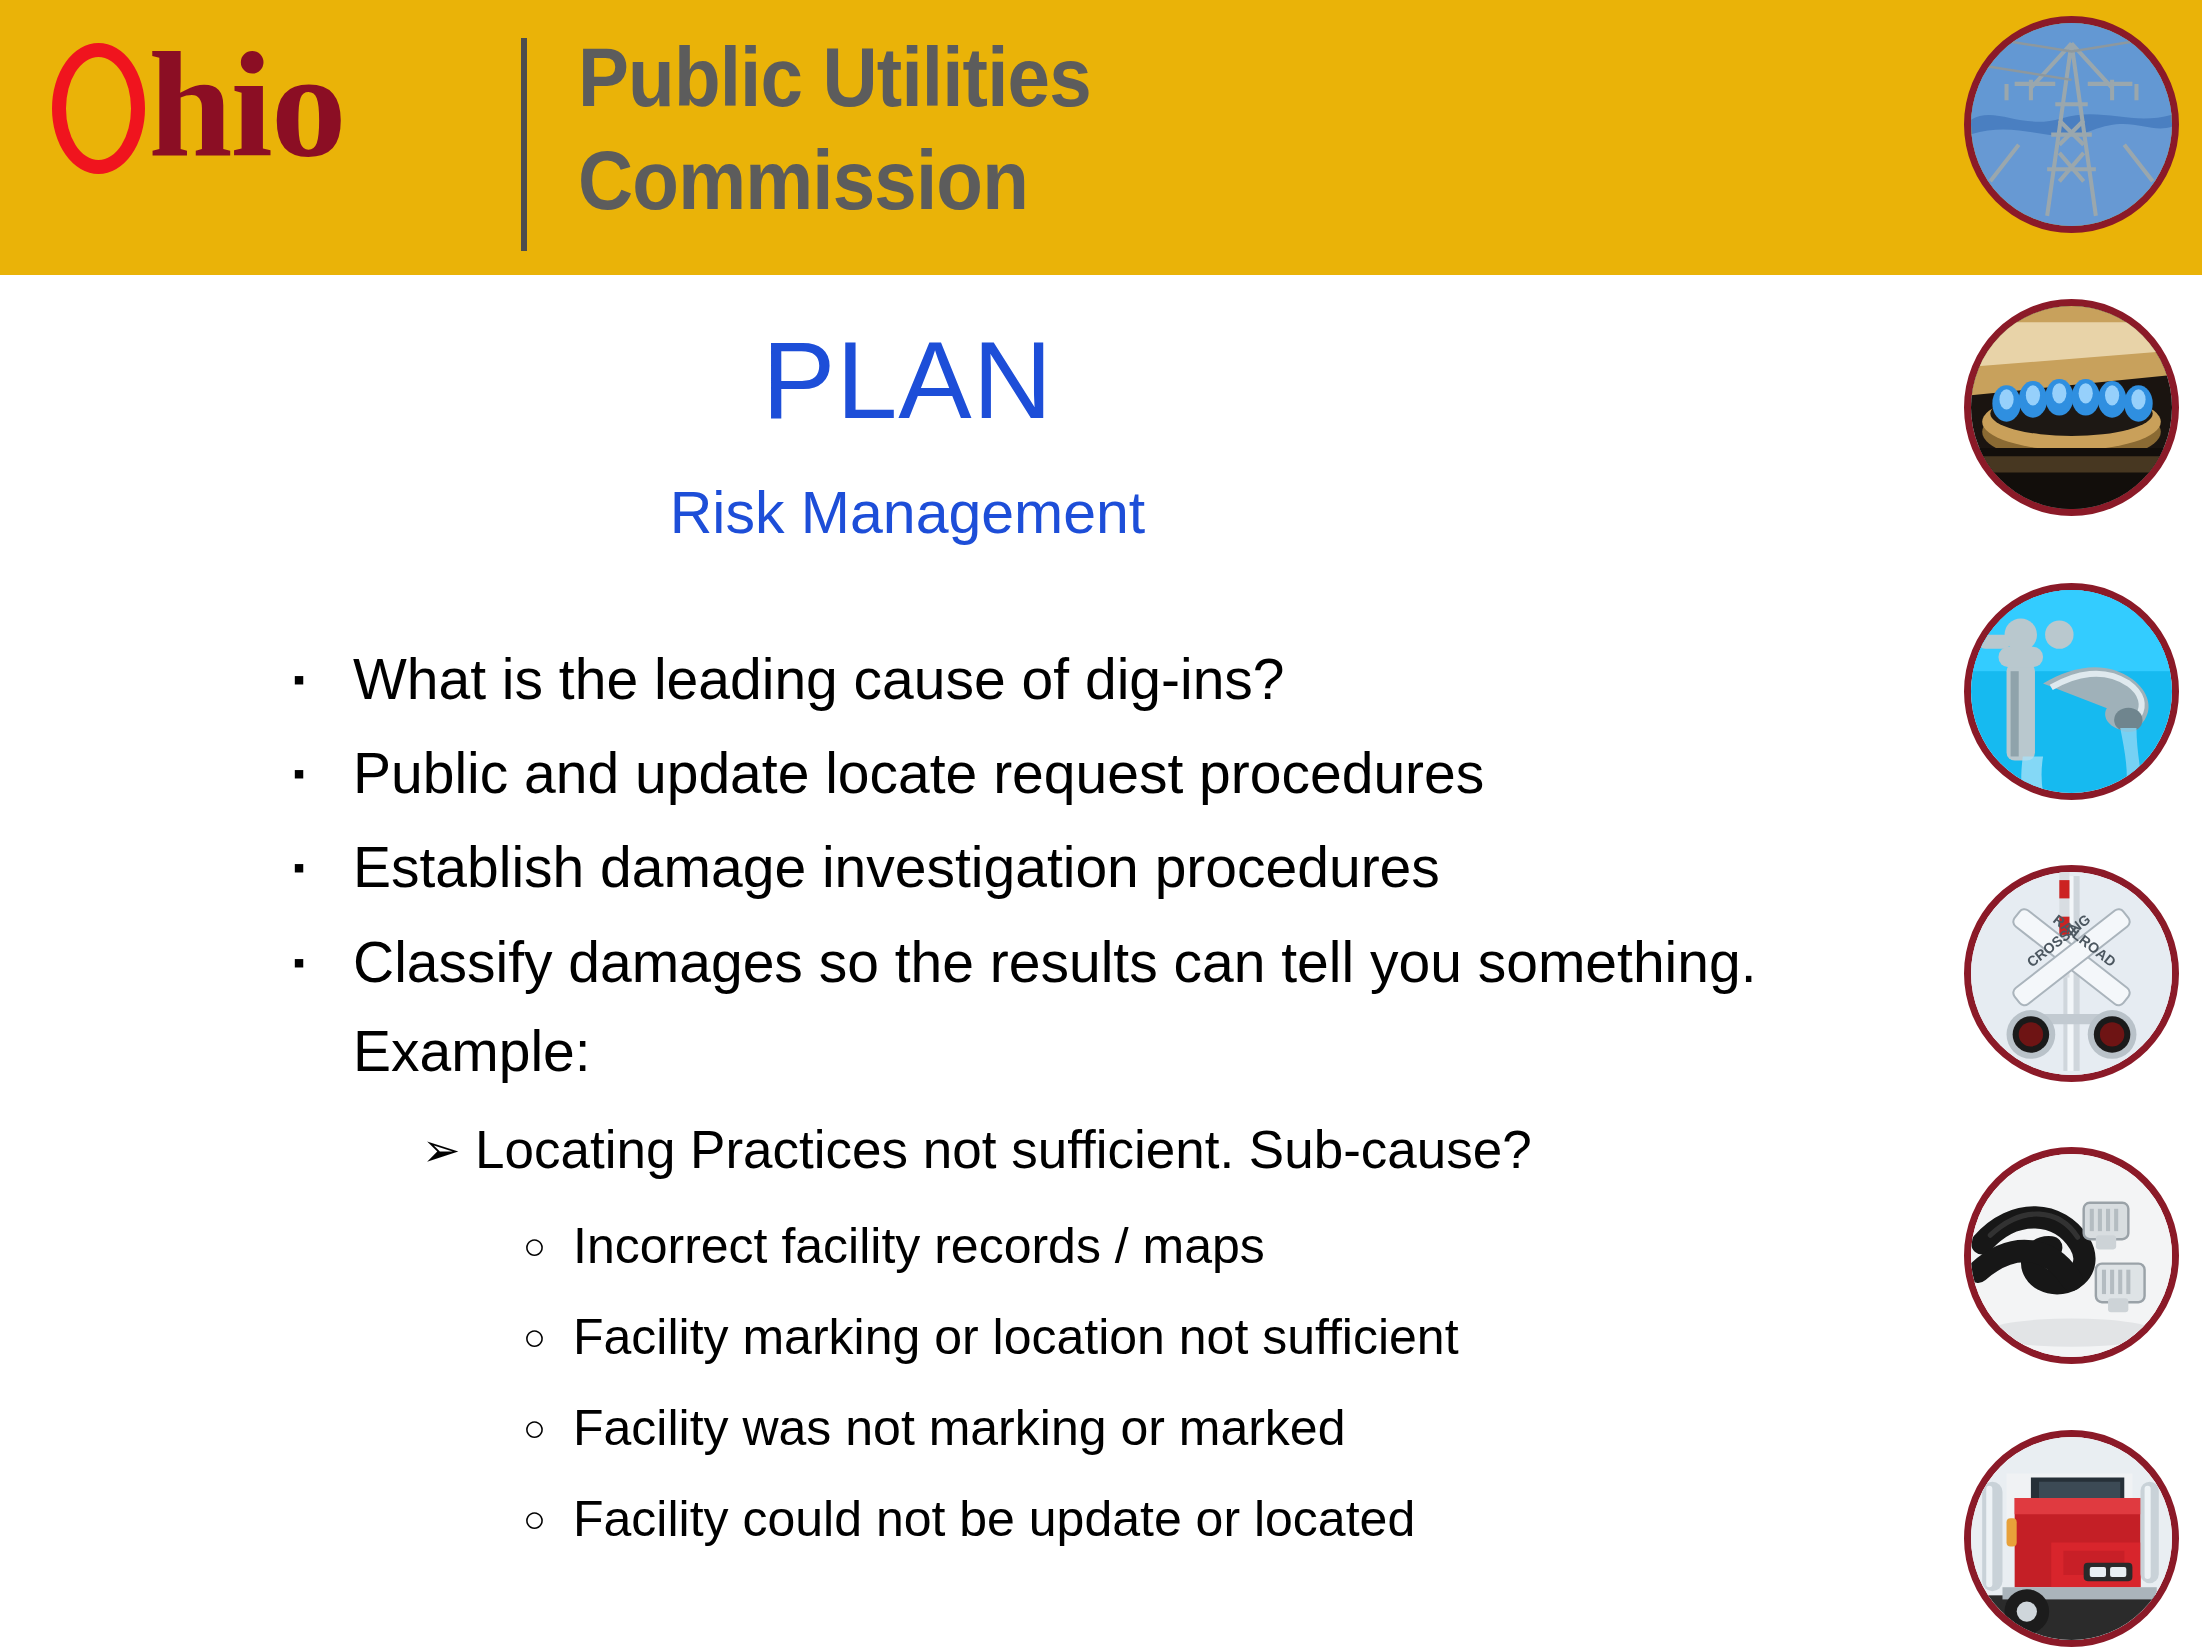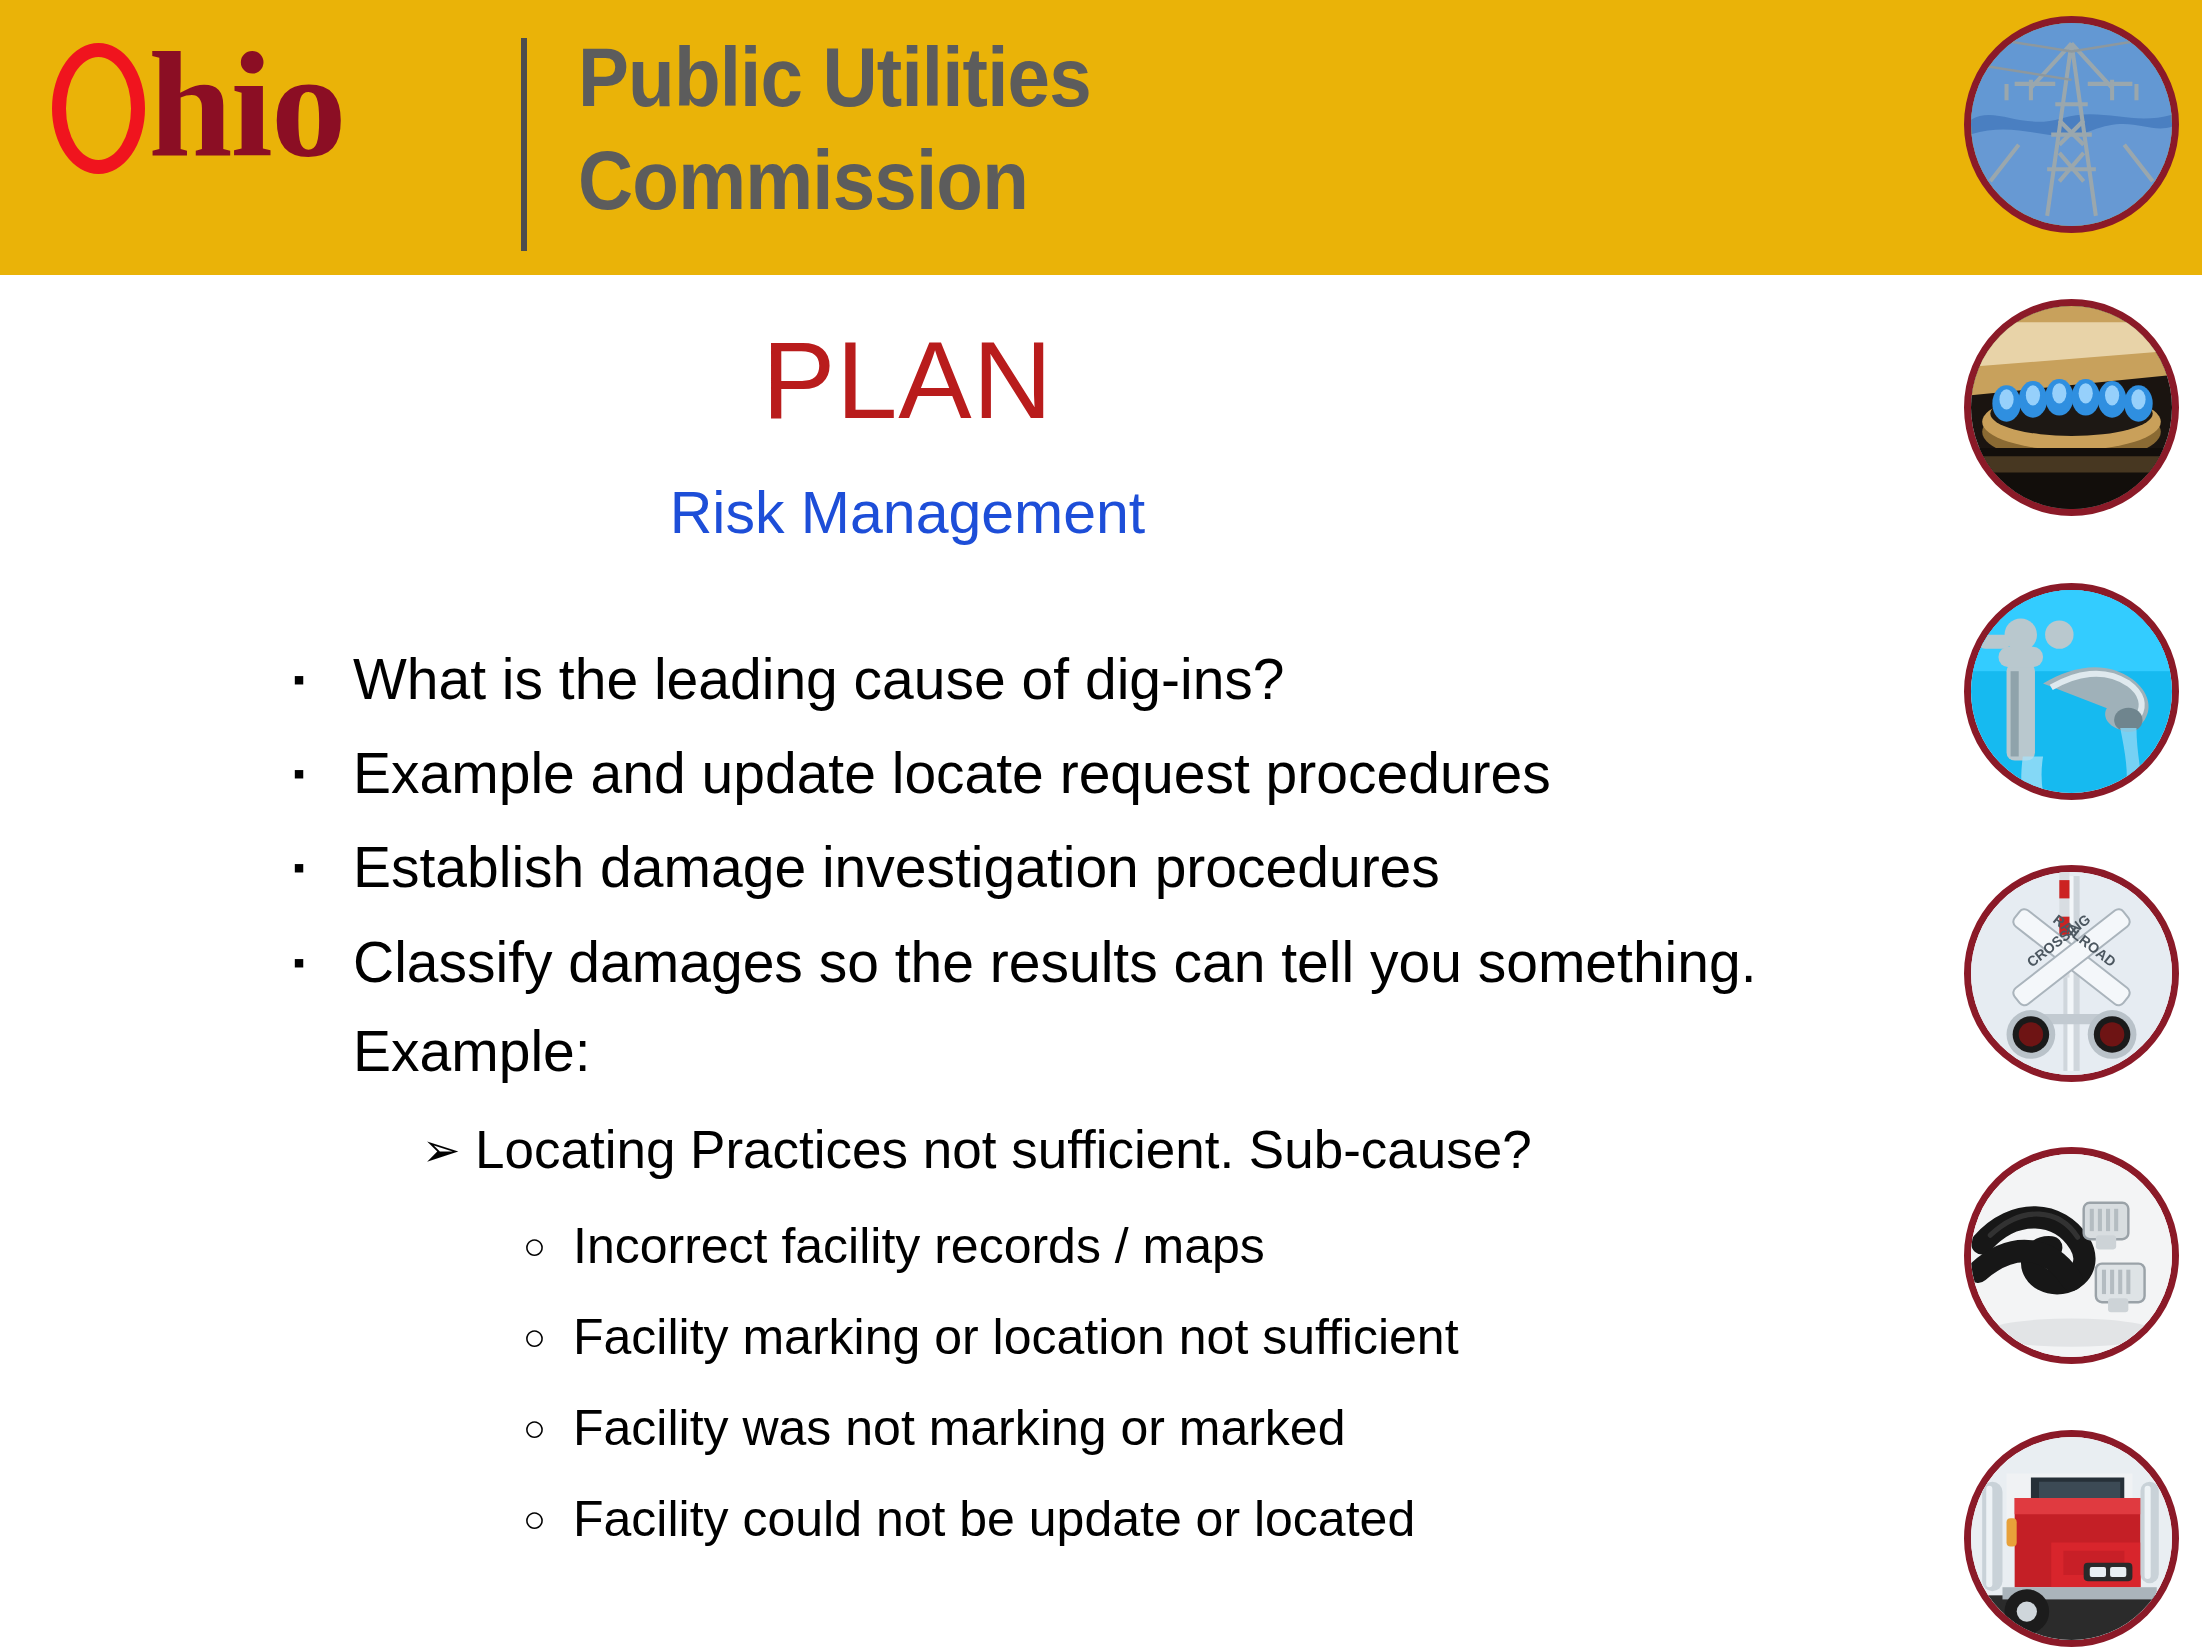--- a/index.html
+++ b/index.html
@@ -99,21 +99,21 @@
 
   
   #plan-title {
     position: absolute;
     left: 370px;
     top: 325px;
     width: 1075px;
     text-align: center;
     font-size: 110px;
     line-height: 110px;
-    color: #b91c1c;
+    color: #1d4ed8;
     letter-spacing: 0.9px;
   }
   #plan-subtitle {
     position: absolute;
     left: 370px;
     top: 482px;
     width: 1075px;
     text-align: center;
     font-size: 59px;
     line-height: 62px;
@@ -204,21 +204,21 @@
   <div id="plan-title">PLAN</div>
   <div id="plan-subtitle">Risk Management</div>
 
   <div id="body-list">
       <div class="bullet-row lvl1">
         <span class="bullet-mark">▪</span>
         <span class="bullet-text">What is the leading cause of dig-ins?</span>
       </div>
       <div class="bullet-row lvl1">
         <span class="bullet-mark">▪</span>
-        <span class="bullet-text">Example and update locate request procedures</span>
+        <span class="bullet-text">Public and update locate request procedures</span>
       </div>
       <div class="bullet-row lvl1">
         <span class="bullet-mark">▪</span>
         <span class="bullet-text">Establish damage investigation procedures</span>
       </div>
       <div class="bullet-row lvl1">
         <span class="bullet-mark">▪</span>
         <span class="bullet-text">Classify damages so the results can tell you something.  Example:</span>
       </div>
       <div class="bullet-row lvl2">

